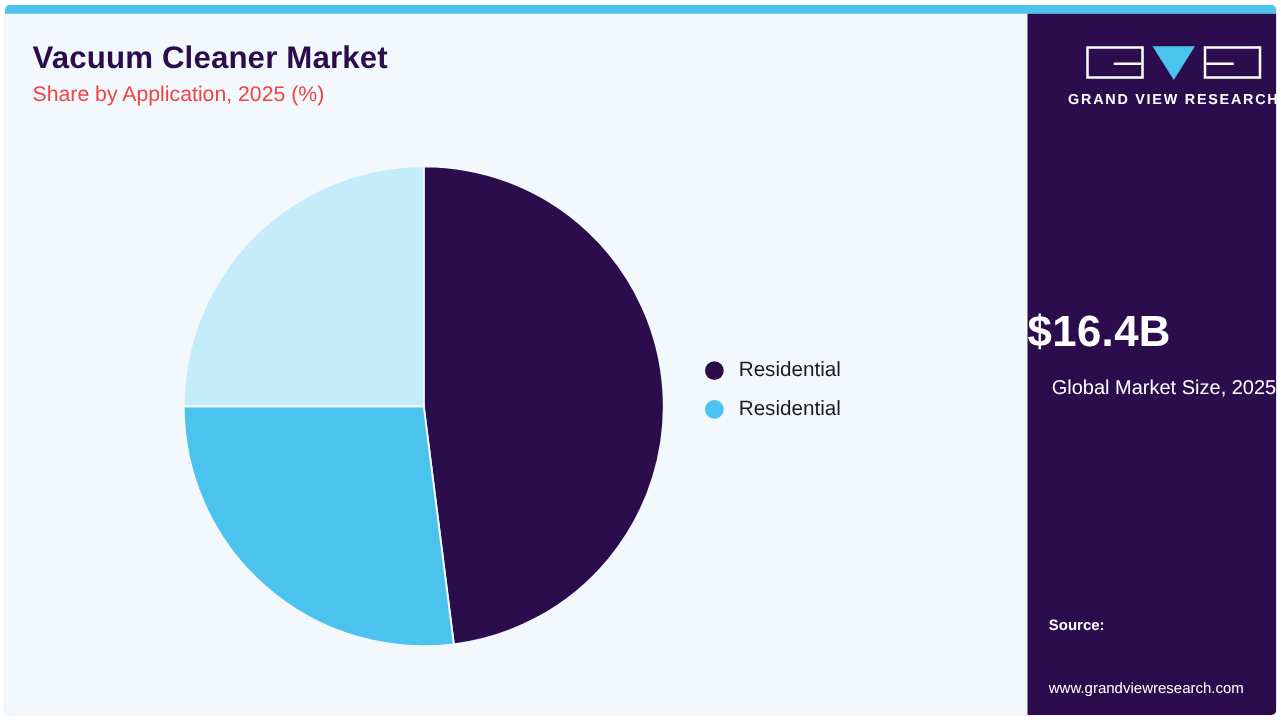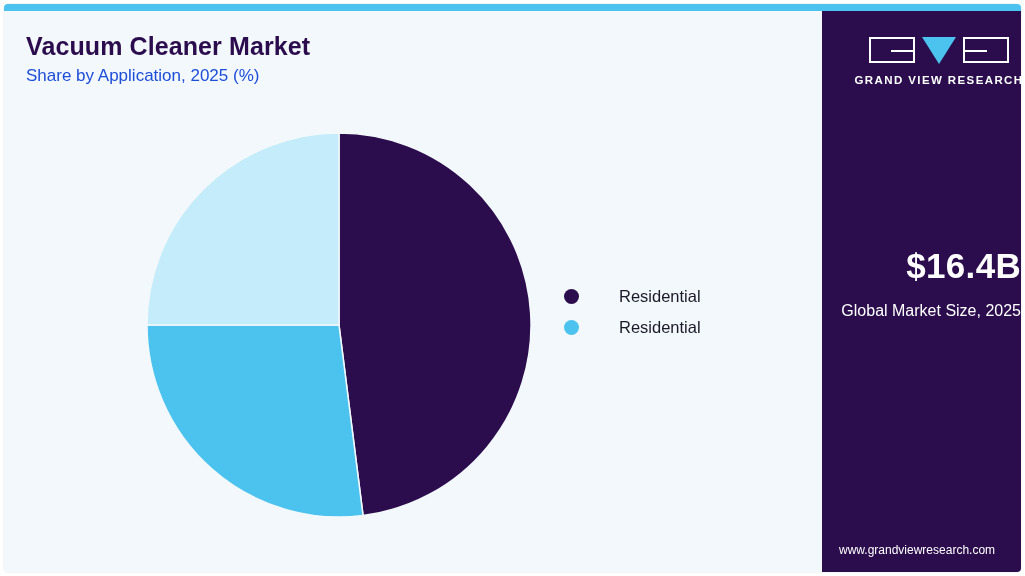--- a/index.html
+++ b/index.html
@@ -48,41 +48,40 @@
     font-size: 25px;
     font-weight: bold;
     color: #2b0d4d;
     letter-spacing: 0.1px;
   }
   #subtitle {
     position: absolute;
     left: 22px;
     top: 55px;
     font-size: 17px;
-    color: #1d4ed8;
+    color: #ef4444;
     font-weight: normal;
   }
   #pie-wrap {
     position: absolute;
     left: 142px;
     top: 121px;
     width: 386px;
     height: 386px;
   }
   #legend {
     position: absolute;
     left: 560px;
     top: 270px;
     width: 230px;
   }
   .legend-row {
     display: flex;
     align-items: center;
     height: 31px;
-    gap: 28px;
   }
   .legend-dot {
     width: 15px;
     height: 15px;
     border-radius: 50%;
     margin-right: 12px;
     flex: 0 0 auto;
   }
   .legend-label {
     font-size: 16.5px;
@@ -146,21 +145,21 @@
     font-size: 11.5px;
     letter-spacing: 1.4px;
     color: #ffffff;
     font-weight: bold;
   }
   #stat-value {
     position: absolute;
     left: 0;
     top: 235px;
     width: 199px;
-    text-align: right;
+    text-align: left;
     color: #ffffff;
     font-size: 35px;
     font-weight: bold;
     letter-spacing: 0.3px;
   }
   #stat-caption {
     position: absolute;
     left: 0;
     top: 288px;
     width: 199px;
@@ -232,18 +231,19 @@
         <span class="logo-tri"></span>
         <span class="logo-bar right"></span>
       </div>
       <div id="logo-text">GRAND VIEW RESEARCH</div>
     </div>
 
     <div id="stat-value">$16.4B</div>
     <div id="stat-caption">Global Market Size, 2025</div>
 
     <div id="source-block">
+      <div id="source-label">Source:</div>
       <div id="source-url">www.grandviewresearch.com</div>
     </div>
 
   </div>
 
 </div>
 
 </body></html>

